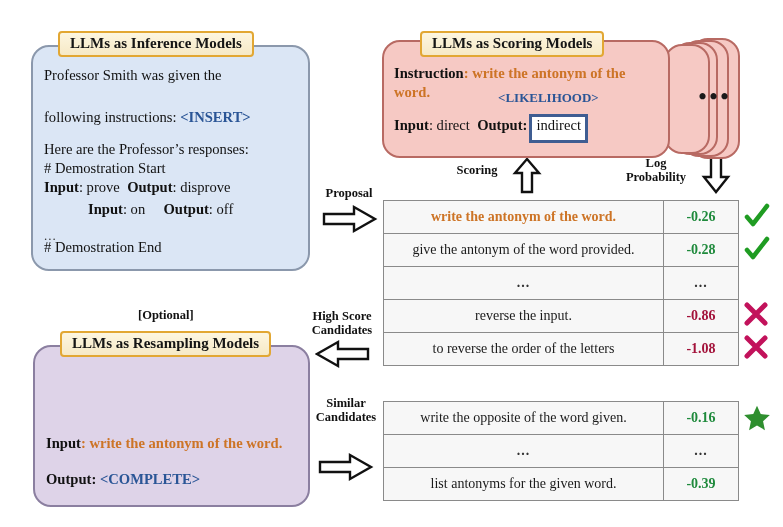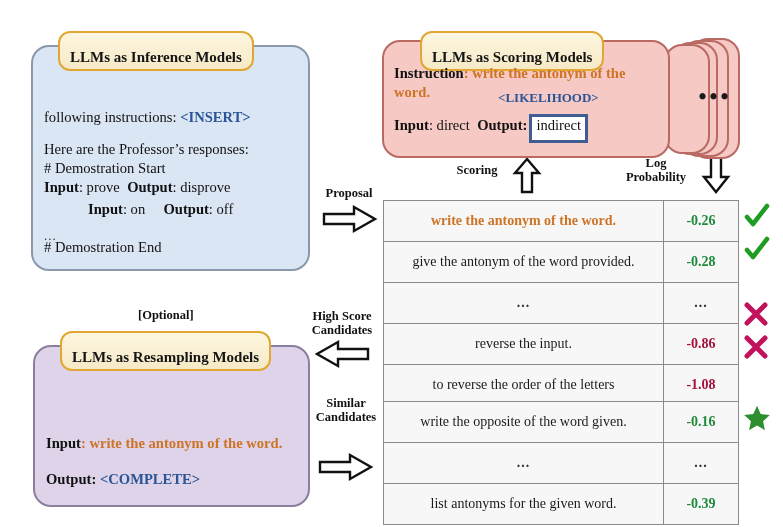--- a/index.html
+++ b/index.html
@@ -51,25 +51,25 @@
     text-align:center;font-size:23px;line-height:10px;letter-spacing:3px;
     color:#1a1a1a;font-weight:700;z-index:6;
     font-family:"Liberation Serif", serif;
   }
 
   
   .badge{
     position:absolute;
     background:linear-gradient(#fdf6e0,#f6e9c6);
     border:2px solid #e2a733;
-    border-radius:12px;
+    border-radius:4px;
     font-weight:bold;
     color:#151515;
     text-align:left;
-    padding:16px 10px 3px 10px;
+    padding:2px 10px 3px 10px;
     box-sizing:border-box;
     white-space:nowrap;
     z-index:20;
     font-family:"Liberation Serif", serif;
   }
   .badge-inference{left:58px;top:31px;font-size:15px;}
   .badge-scoring{left:420px;top:31px;font-size:15px;}
   .badge-resampling{left:60px;top:331px;font-size:15px;}
 
   .optional-label{
@@ -137,21 +137,21 @@
   .tbl{position:absolute;border-collapse:collapse;}
   .tbl td{
     border:1px solid #8a8a8a;
     background:#f7f7f7;
     font-size:14px;
     color:#1a1a1a;
     text-align:center;
     font-family:"Liberation Serif", serif;
     box-sizing:border-box;
   }
-  .tbl td.text-cell{width:280px;height:33px;padding:12px 6px;text-align:center;}
+  .tbl td.text-cell{width:280px;height:33px;padding:0 6px;text-align:center;}
   .tbl td.score-cell{width:75px;height:33px;font-weight:bold;}
   .tbl-top{left:383px;top:200px;}
   .tbl-bottom{left:383px;top:401px;}
   .score-good{color:#1f8a3c;}
   .score-bad{color:#a3123a;}
   .cell-highlight{color:#cd7426;font-weight:bold;}
   .ell{letter-spacing:1px;font-weight:bold;color:#333;}
 
   .mark{
     position:absolute;
@@ -169,20 +169,23 @@
 
   <div class="stackcard stack4"></div>
   <div class="stackcard stack3"></div>
   <div class="stackcard stack2"></div>
   <div class="stackcard stack1"></div>
   <div class="dots-card">•••</div>
 
   <div class="panel panel-inference"></div>
   <div class="badge badge-inference">LLMs as Inference Models</div>
 
+  <div class="ptxt inf-l1">
+    <span>Professor Smith was given the</span>
+  </div>
   <div class="ptxt inf-l3">
     <span>Here are the Professor’s responses:</span>
   </div>
   <div class="ptxt inf-l2">
     <span>following instructions: </span><span class="blue">&lt;INSERT&gt;</span>
   </div>
   <div class="ptxt inf-l4">
     <span># Demostration Start</span>
   </div>
   <div class="ptxt inf-l5">

